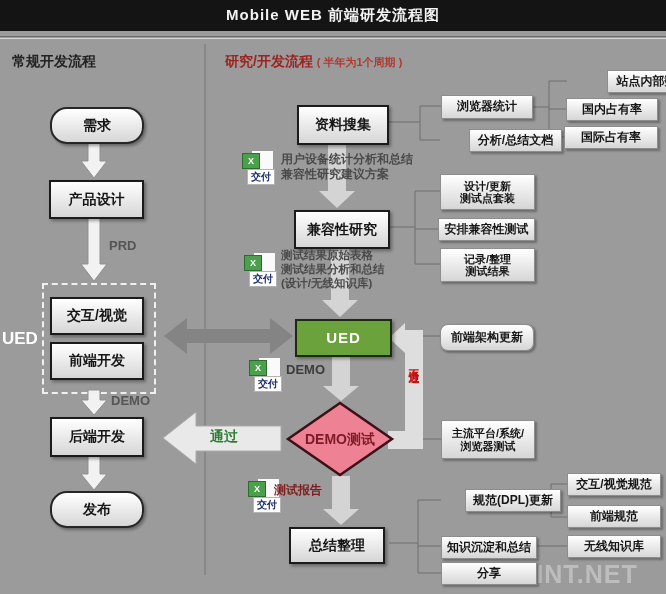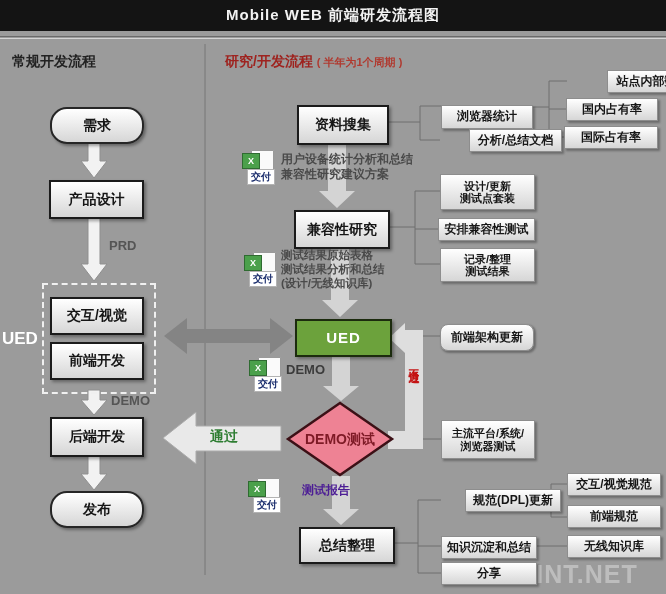--- a/index.html
+++ b/index.html
@@ -151,21 +151,21 @@
   <div class="box bold" style="left:297px;top:105px;width:88px;height:36px;">
     <span>资料搜集</span>
   </div>
   <div class="box bold" style="left:294px;top:210px;width:92px;height:35px;">
     <span>兼容性研究</span>
   </div>
   <div class="box green" style="left:295px;top:319px;width:93px;height:34px;">
     <span>UED</span>
   </div>
   <div class="lbl diamond-label">DEMO测试</div>
-  <div class="box bold" style="left:299px;top:527px;width:92px;height:33px;">
+  <div class="box bold" style="left:289px;top:527px;width:92px;height:33px;">
     <span>总结整理</span>
   </div>
   <div class="lbl pass" style="left:210px;top:428px;">通过</div>
   <div class="lbl fail" style="left:406px;top:361px;height:50px;">不通过</div>
 
   <div class="deliv" style="left:242px;top:150px;">
     <div class="page"></div>
     <div class="sheet">X</div>
     <div class="dlabel">交付</div>
   </div>
@@ -186,23 +186,23 @@
     <div class="sheet">X</div>
     <div class="dlabel">交付</div>
   </div>
   <div class="lbl" style="left:286px;top:362px;font-size:13px;color:#3b3b3b;">DEMO</div>
 
   <div class="deliv" style="left:248px;top:478px;">
     <div class="page"></div>
     <div class="sheet">X</div>
     <div class="dlabel">交付</div>
   </div>
-  <div class="lbl note-gray" style="left:302px;top:482px;color:#4c1d95;">测试报告</div>
-
-  <div class="box thin" style="left:441px;top:105px;width:90px;height:22px;">
+  <div class="lbl note-gray" style="left:274px;top:482px;color:#7f1d1d;">测试报告</div>
+
+  <div class="box thin" style="left:441px;top:95px;width:90px;height:22px;">
     <span>浏览器统计</span>
   </div>
   <div class="box thin" style="left:440px;top:129px;width:91px;height:21px;margin-left:29px;">
     <span>分析/总结文档</span>
   </div>
   <div class="box thin" style="left:567px;top:70px;width:89px;height:21px;margin-left:40px;">
     <span>站点内部数据</span>
   </div>
   <div class="box thin" style="left:566px;top:98px;width:90px;height:21px;">
     <span>国内占有率</span>

